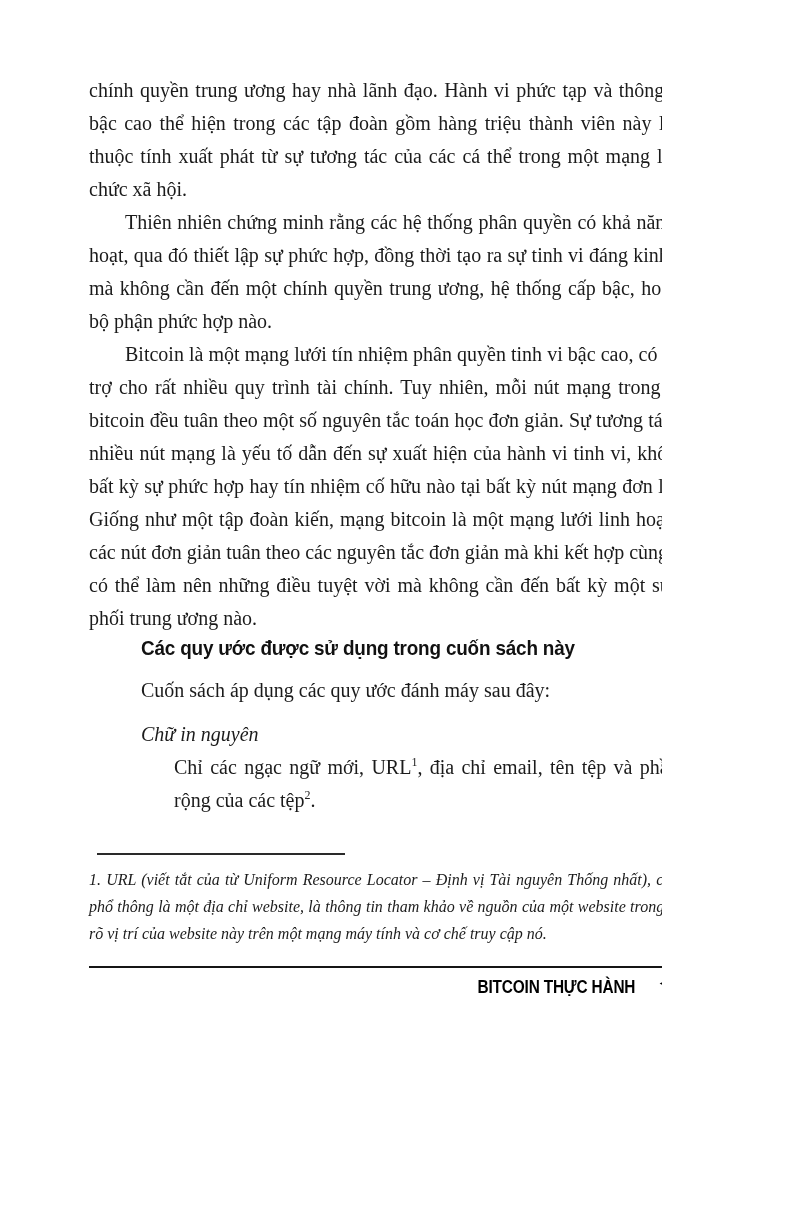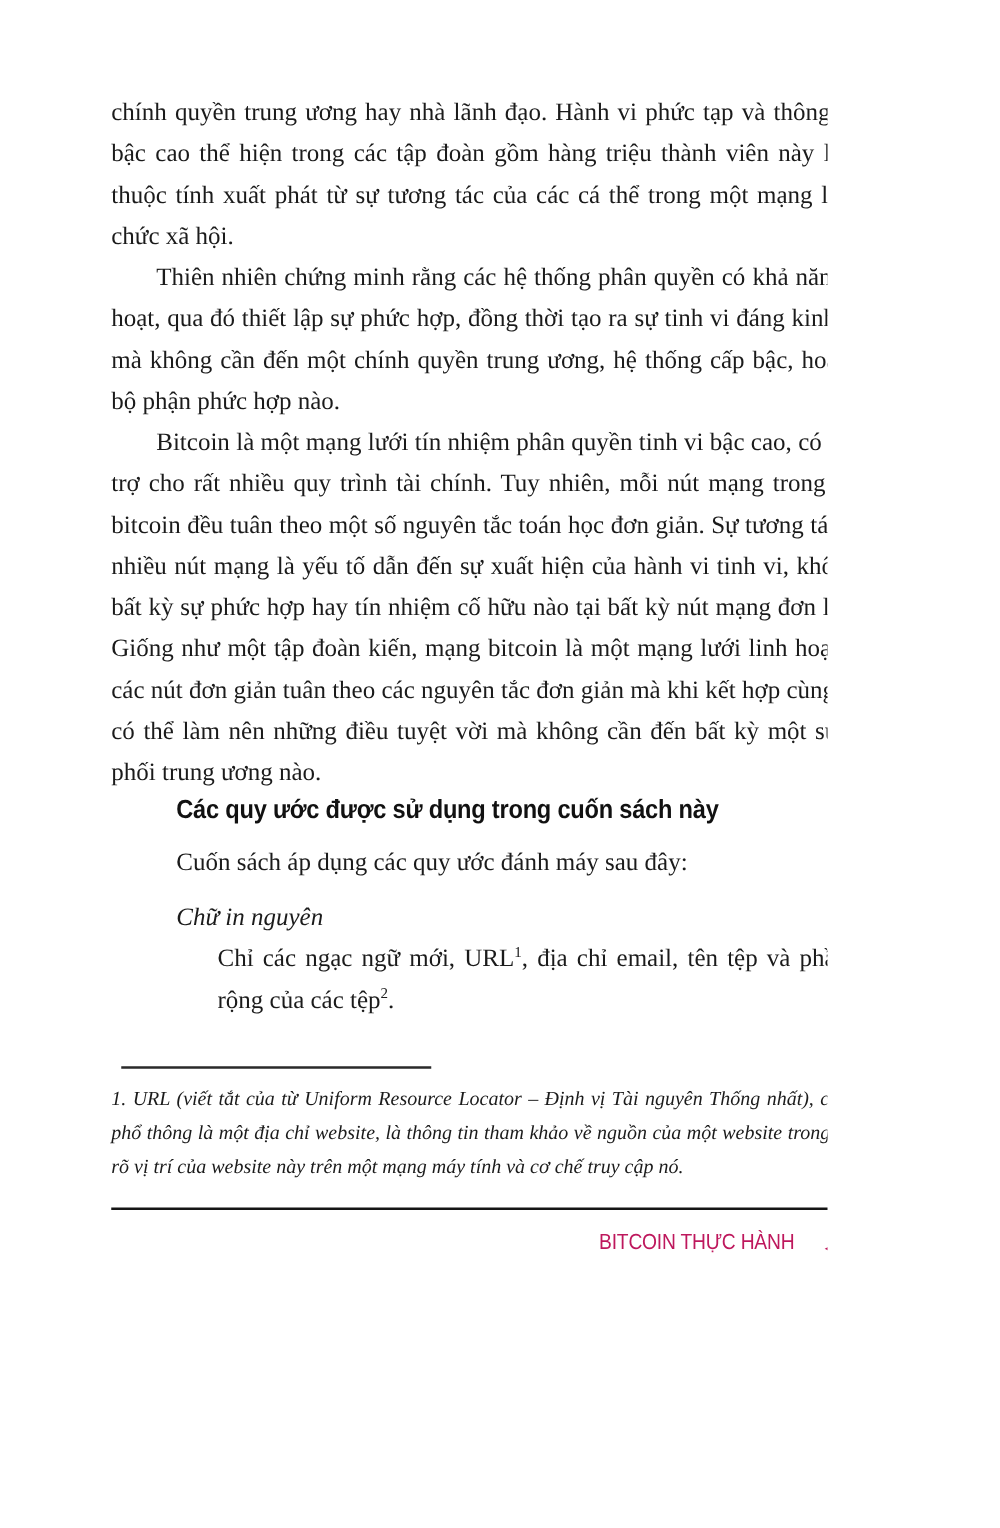--- a/index.html
+++ b/index.html
@@ -69,24 +69,24 @@
     margin-top:19px;
     width:613px;
     height:0;
     border-top:2px solid #151515;
   }
   .page-footer {
     margin-top:9px;
     width:613px;
     display:flex;
     justify-content:flex-end;
-    align-items:flex-end;
+    align-items:flex-start;
     font-family:"Liberation Sans", sans-serif;
-    font-weight:400;
-    color:#be185d;
+    font-weight:700;
+    color:#000000;
   }
   .running-title {
     font-size:17.5px;
     letter-spacing:-0.2px;
     transform:scaleX(0.88);
     transform-origin:right center;
     white-space:nowrap;
   }
   .arrow { font-size:12px; margin-left:22px; line-height:1; }
   .page-num {

